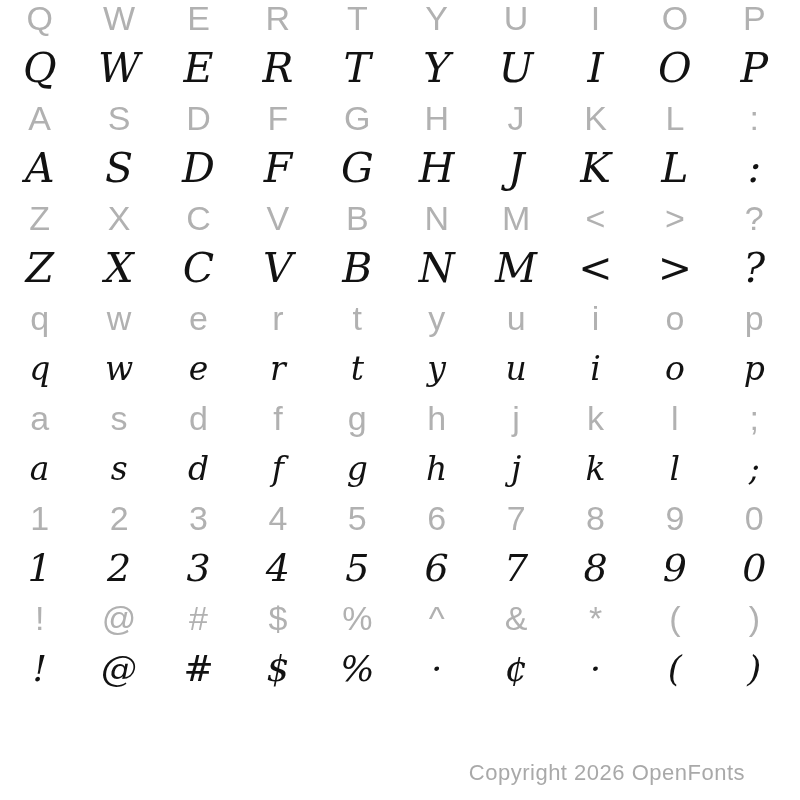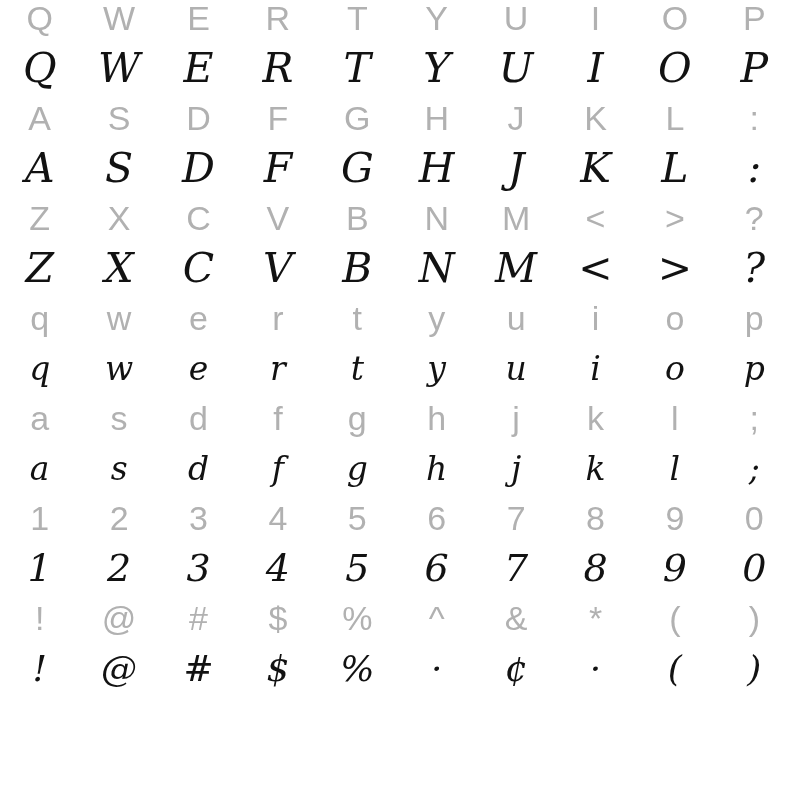--- a/index.html
+++ b/index.html
@@ -236,13 +236,14 @@
         <span class="glyph-cell">#</span>
         <span class="glyph-cell">$</span>
         <span class="glyph-cell">%</span>
         <span class="glyph-cell">·</span>
         <span class="glyph-cell">¢</span>
         <span class="glyph-cell">·</span>
         <span class="glyph-cell">(</span>
         <span class="glyph-cell">)</span>
       </div>
     </div>
+  <div class="footer-copyright">Copyright 2026 OpenFonts</div>
 </div>
 
 </body></html>

